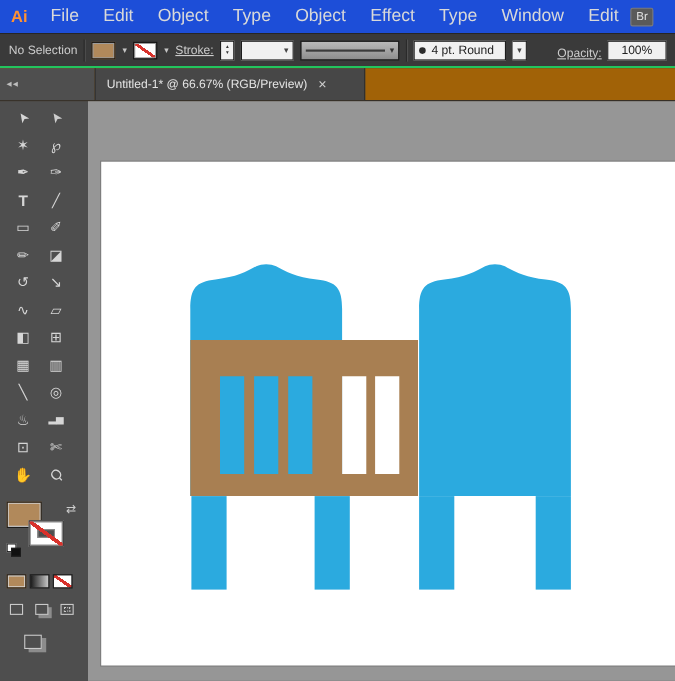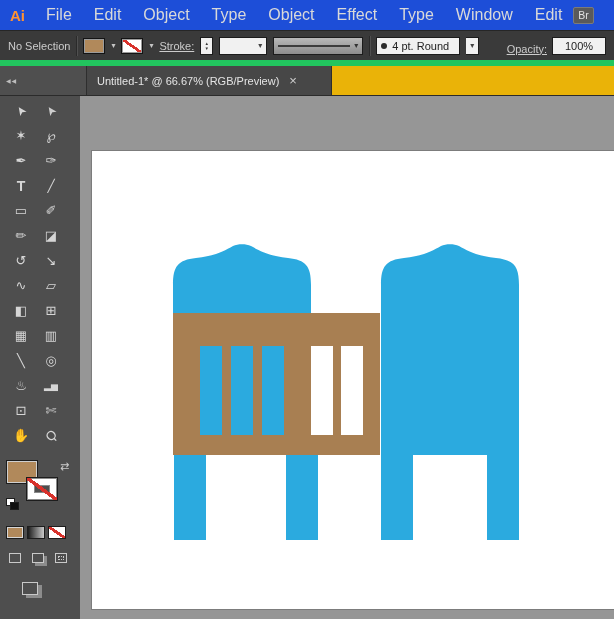--- a/index.html
+++ b/index.html
@@ -18,21 +18,21 @@
   .menu-item{color:#d9d9d9;font-size:16px;padding:0 11px;white-space:nowrap;cursor:default;}
   .menu-right{margin-left:auto;display:flex;gap:22px;}
   .mini-btn{background:#5a5a5a;border:1px solid #7b7b7b;border-radius:2px;color:#e2e2e2;
     font-size:10.5px;padding:1px 4px;line-height:13px;}
   .ws{display:flex;align-items:center;gap:3px;color:#cfcfcf;font-size:12px;}
   .chev{font-size:8px;color:#c5c5c5;}
   .power{width:13px;height:13px;border:2px solid #93a396;border-radius:50%;position:relative;margin-left:4px;}
   .power::after{content:"";position:absolute;left:50%;top:-4px;width:2px;height:7px;background:#93a396;transform:translateX(-50%);}
 
   
-  .control-bar{height:29px;flex:0 0 29px;background:#3a3a3a;border-bottom:6px solid #22c55e;
+  .control-bar{height:29px;flex:0 0 29px;background:#3a3a3a;border-bottom:2px solid #22c55e;
     display:flex;align-items:center;padding:0 8px;gap:6px;font-size:11px;color:#cccccc;}
   .vsep{width:1px;height:20px;background:#2a2a2a;box-shadow:1px 0 0 #505050;flex:0 0 1px;}
   .cb-swatch{width:20px;height:14px;border:1px solid #141414;box-shadow:inset 0 0 0 1px #9b9b9b;flex:0 0 20px;}
   .cb-none{background:linear-gradient(to top right,#fff 44%,#d8322c 44%,#d8322c 56%,#fff 56%);}
   .link-label{text-decoration:underline;white-space:nowrap;}
   .field{background:#f1f1f1;border:1px solid #1c1c1c;height:18px;display:flex;align-items:center;
     color:#222;font-size:11px;padding:0 4px;box-sizing:border-box;}
   .stepper{flex-direction:column;justify-content:center;width:13px;padding:0 2px;gap:0;}
   .stepper span{font-size:5px;line-height:5px;color:#333;}
   .w-combo{width:48px;justify-content:flex-end;}
@@ -42,21 +42,21 @@
   .profile-line{flex:1;height:2px;background:#3c3c3c;}
   .profile .chev{color:#333;}
   .brush-main{width:84px;gap:5px;}
   .brush-dot{width:6px;height:6px;border-radius:50%;background:#2b2b2b;flex:0 0 6px;}
   .brush-chev{width:13px;justify-content:center;border-left:none;}
   .brush-chev .chev{color:#444;}
   .opacity-group{margin-left:auto;display:flex;align-items:flex-end;gap:5px;}
   .opacity-field{width:54px;justify-content:center;}
 
   
-  .tab-bar{height:29px;flex:0 0 29px;background:#eab308;border-bottom:1px solid #2b2b2b;display:flex;align-items:stretch;}
+  .tab-bar{height:29px;flex:0 0 29px;background:#a16207;border-bottom:1px solid #2b2b2b;display:flex;align-items:stretch;}
   .tab-left{width:80px;flex:0 0 80px;background:#4f4f4f;display:flex;align-items:center;padding-left:6px;}
   .collapse{color:#bdbdbd;font-size:6px;letter-spacing:1px;}
   .doc-tab{width:224px;background:#474747;border-left:1px solid #2e2e2e;border-right:1px solid #2e2e2e;
     display:flex;align-items:center;gap:10px;padding:0 10px;color:#e4e4e4;font-size:11px;white-space:nowrap;}
   .tab-close{color:#cfcfcf;font-size:13px;line-height:13px;}
 
   
   .workspace-row{flex:1;display:flex;min-height:0;}
 
   

